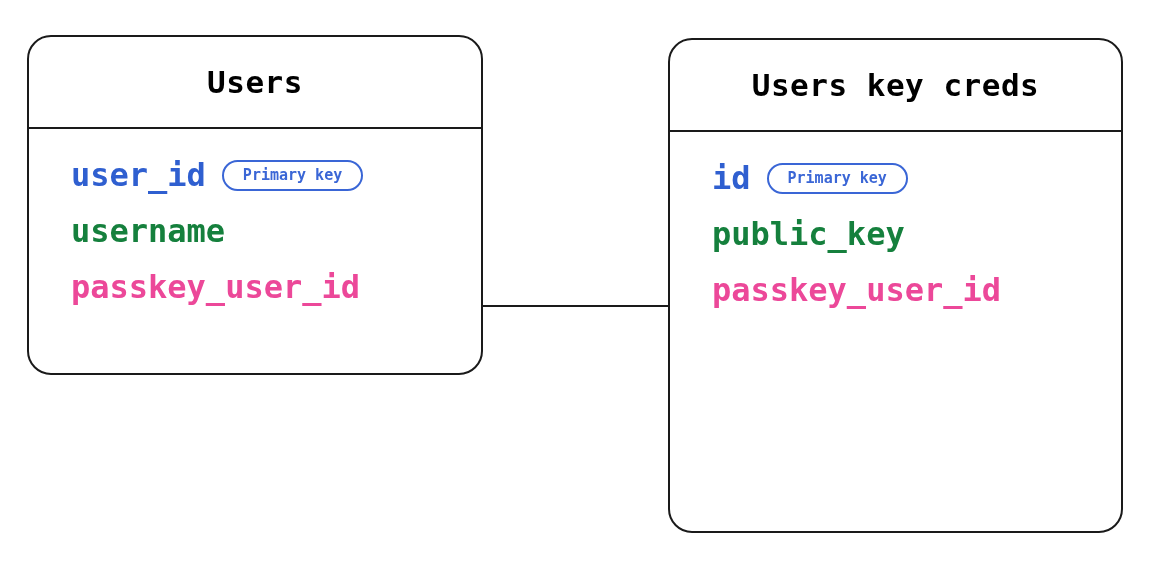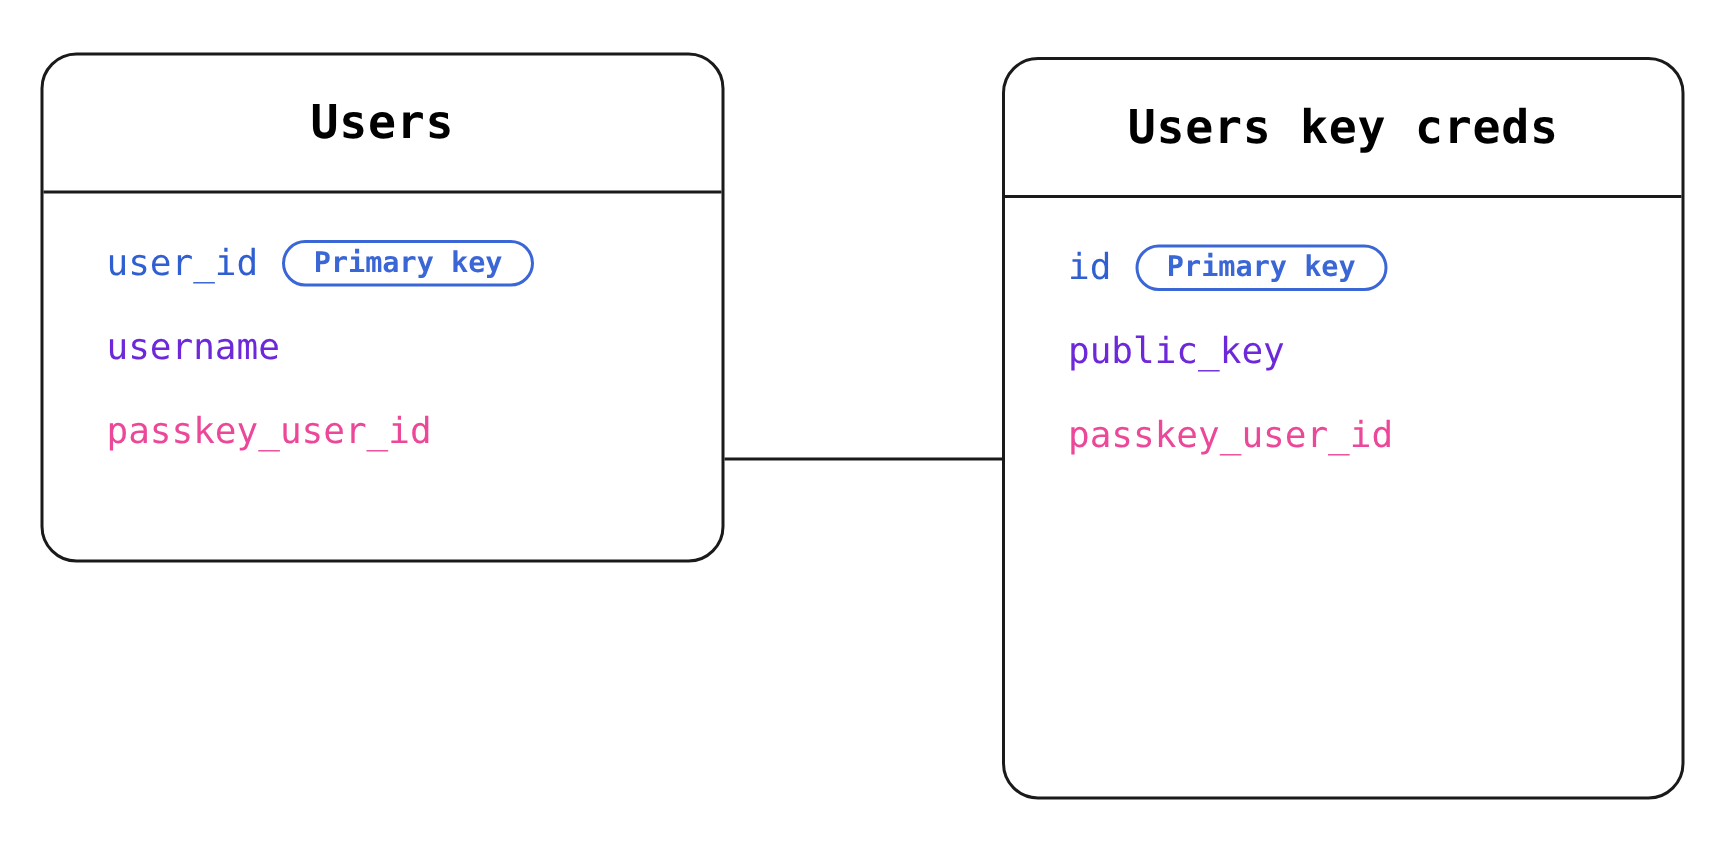--- a/index.html
+++ b/index.html
@@ -56,46 +56,46 @@
 
   .field-row {
     display: flex;
     align-items: center;
     height: 56px;
     padding-left: 42px;
   }
 
   .field-name {
     font-family: "DejaVu Sans Mono", "Liberation Mono", monospace;
-    font-size: 24px;
-    font-weight: normal;
+    font-size: 32px;
+    font-weight: bold;
     letter-spacing: 0px;
     white-space: nowrap;
     color: #111111;
   }
 
   .field-name.color-blue   { color: #2f5fd0; }
   .field-name.color-orange { color: #ec4899; }
-  .field-name.color-black  { color: #6d28d9; text-align: center; }
+  .field-name.color-black  { color: #15803d; text-align: center; }
 
   .badge {
     display: inline-flex;
     align-items: center;
     justify-content: center;
     margin-left: 16px;
     height: 31px;
     padding: 0 19px;
     border: 2.2px solid #3a66d6;
     border-radius: 999px;
     box-sizing: border-box;
   }
 
   .badge-label {
     font-family: "DejaVu Sans Mono", "Liberation Mono", monospace;
-    font-size: 19px;
+    font-size: 15px;
     font-weight: bold;
     color: #3a66d6;
     letter-spacing: 0px;
     white-space: nowrap;
   }
 
   .relation-line {
     position: absolute;
     background: #1a1a1a;
   }

